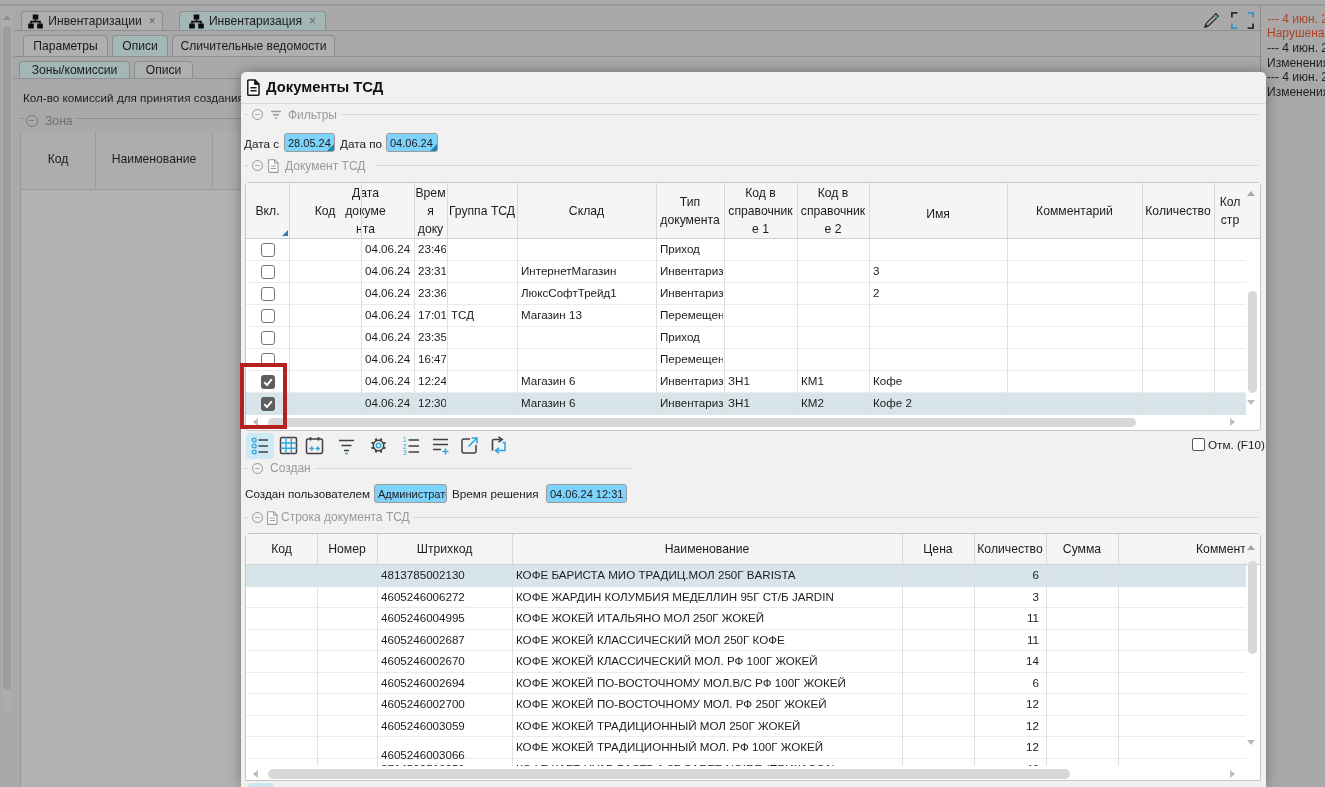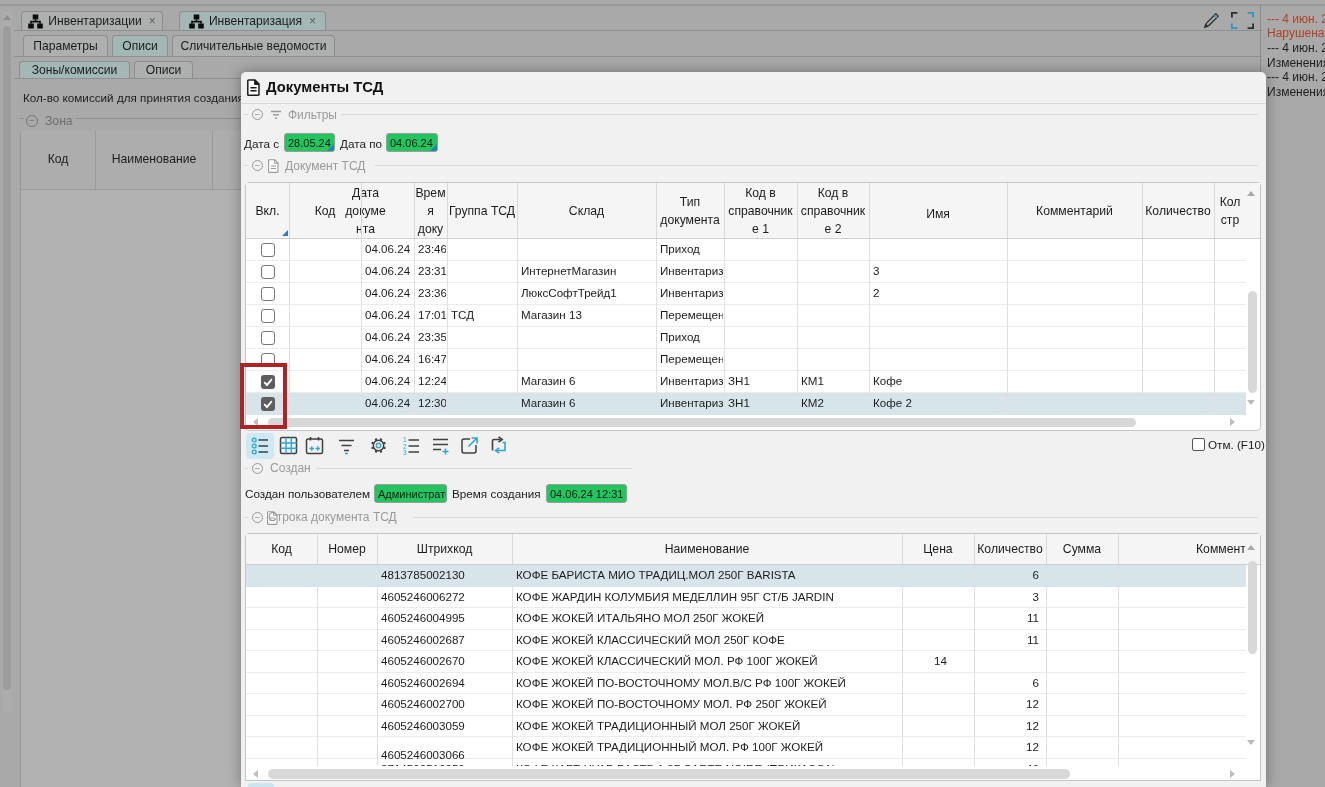--- a/index.html
+++ b/index.html
@@ -1,21 +1,21 @@
 <!DOCTYPE html>
 <html><head><meta charset="utf-8"><style>
 *{margin:0;padding:0;box-sizing:border-box}
 html,body{width:1325px;height:787px;overflow:hidden}
 body{font-family:"Liberation Sans",sans-serif;position:relative;background:#a9a9a9}
 .a{position:absolute}
 .tab{position:absolute;border:1px solid #8d8d8d;border-bottom:none;border-radius:4px 4px 0 0;font-size:12.1px;color:#1b1b1b;display:flex;align-items:center;justify-content:center}
 .hl{position:absolute;background:#8f8f8f;height:1px}
 .cell{position:absolute;overflow:hidden;white-space:nowrap;font-size:11.6px;color:#1c1c1c}
 .hcell{position:absolute;overflow:hidden;font-size:12.2px;color:#1c1c1c;text-align:center;display:flex;align-items:center;justify-content:center;line-height:18px}
-.inp{position:absolute;background:#22c55e;border:1px solid #9c9c9c;border-radius:3px;font-size:11px;color:#1c1c1c;display:flex;align-items:center;padding-left:3px;overflow:hidden;white-space:nowrap}
+.inp{position:absolute;background:#7dd3fc;border:1px solid #9c9c9c;border-radius:3px;font-size:11px;color:#1c1c1c;display:flex;align-items:center;padding-left:3px;overflow:hidden;white-space:nowrap}
 .tri{position:absolute;right:0;bottom:0;width:0;height:0;border-bottom:7px solid #1d84b6;border-left:7px solid transparent}
 .cb{position:absolute;width:14px;height:14px;border:1px solid #757575;border-radius:3px;background:#fff}
 .cbc{position:absolute;width:14px;height:14px;border-radius:3px;background:#5d5d5d;overflow:hidden}
 .glbl{position:absolute;font-size:12px;color:#9a9a9a;white-space:nowrap}
 .gline{position:absolute;height:1px;background:#d8d8d8}
 .flbl{position:absolute;font-size:11.7px;color:#1c1c1c;white-space:nowrap}
 .aru{position:absolute;width:0;height:0;border-left:4.5px solid transparent;border-right:4.5px solid transparent;border-bottom:5.5px solid #a8a8a8}
 .ard{position:absolute;width:0;height:0;border-left:4.5px solid transparent;border-right:4.5px solid transparent;border-top:5.5px solid #bababa}
 .arl{position:absolute;width:0;height:0;border-top:4.5px solid transparent;border-bottom:4.5px solid transparent;border-right:5.5px solid #bdbdbd}
 .arr{position:absolute;width:0;height:0;border-top:4.5px solid transparent;border-bottom:4.5px solid transparent;border-left:5.5px solid #bdbdbd}
@@ -254,30 +254,30 @@
     <path d="M10.2 11.8 L6.5 14.5 L10.2 17.2" stroke="#2ea7dd" stroke-width="1.6" fill="none"></path>
   </svg>
 <div class="a" style="left:1192px;top:438px;width:13px;height:13px;border:1.5px solid #555;border-radius:2px;background:#fff"></div>
 <div class="flbl" style="left:1208px;top:438px">Отм. (F10)</div>
 <div class="a" style="left:244px;top:468px;width:4px;height:1px;background:#d8d8d8"></div>
 <div class="a" style="left:252px;top:463px;width:11px;height:11px;border:1px solid #9a9a9a;border-radius:50%;color:#9a9a9a;font-size:10px;line-height:9px;text-align:center">−</div>
 <div class="glbl" style="left:270px;top:461px">Создан</div>
 <div class="gline" style="left:316px;top:468px;width:316px"></div>
 <div class="flbl" style="left:245px;top:487px">Создан пользователем</div>
 <div class="inp" style="left:374px;top:484px;width:73px;height:19px">Администратор</div>
-<div class="flbl" style="left:452px;top:487px">Время создания</div>
+<div class="flbl" style="left:452px;top:487px">Время решения</div>
 <div class="inp" style="left:546px;top:484px;width:81px;height:19px">04.06.24 12:31</div>
 <div class="a" style="left:244px;top:517px;width:4px;height:1px;background:#d8d8d8"></div>
 <div class="a" style="left:252px;top:512px;width:11px;height:11px;border:1px solid #9a9a9a;border-radius:50%;color:#9a9a9a;font-size:10px;line-height:9px;text-align:center">−</div>
 <svg class="a" style="left:267px;top:511px" width="11" height="14" viewBox="0 0 11 14">
     <path d="M1.2 0.8 H6.7 L10 4 V12.8 a0.6 0.6 0 0 1 -0.6 0.6 H1.2 a0.6 0.6 0 0 1 -0.6 -0.6 V1.4 a0.6 0.6 0 0 1 0.6 -0.6 Z" fill="#fff" stroke="#9a9a9a" stroke-width="1.1"></path>
     <path d="M6.5 0.8 V4.3 H10" fill="none" stroke="#9a9a9a" stroke-width="1"></path>
     <path d="M2.8 7 H8 M2.8 9.5 H8" stroke="#9a9a9a" stroke-width="1.2"></path>
   </svg>
-<div class="glbl" style="left:268px;top:510px">Строка документа ТСД</div>
+<div class="glbl" style="left:281px;top:510px">Строка документа ТСД</div>
 <div class="gline" style="left:413px;top:517px;width:845px"></div>
 <div class="a" style="left:245px;top:533px;width:1016px;height:248px;background:#fff;border:1px solid #c5c5c5;border-radius:4px 4px 0 0"></div>
 <div class="a" style="left:246px;top:534px;width:1014px;height:30px;background:#f5f5f5"></div>
 <div class="a" style="left:246px;top:564px;width:1014px;height:1px;background:#d0d0d0"></div>
 <div class="hcell" style="left:246px;top:535px;width:71px;height:28px">Код</div>
 <div class="hcell" style="left:317px;top:535px;width:60px;height:28px">Номер</div>
 <div class="hcell" style="left:377px;top:535px;width:135px;height:28px">Штрихкод</div>
 <div class="hcell" style="left:512px;top:535px;width:390px;height:28px">Наименование</div>
 <div class="hcell" style="left:902px;top:535px;width:72px;height:28px">Цена</div>
 <div class="hcell" style="left:974px;top:535px;width:72px;height:28px">Количество</div>
@@ -302,21 +302,21 @@
 <div class="cell" style="left:381px;top:611.0px;width:130px;height:17px">4605246004995</div>
 <div class="cell" style="left:516px;top:611.0px;width:385px;height:17px">КОФЕ ЖОКЕЙ ИТАЛЬЯНО МОЛ 250Г ЖОКЕЙ</div>
 <div class="cell" style="left:974px;top:611.0px;width:65px;height:17px;text-align:right">11</div>
 <div class="a" style="left:246px;top:650.0px;width:1000px;height:1px;background:#ececec"></div>
 <div class="cell" style="left:381px;top:632.5px;width:130px;height:17px">4605246002687</div>
 <div class="cell" style="left:516px;top:632.5px;width:385px;height:17px">КОФЕ ЖОКЕЙ КЛАССИЧЕСКИЙ МОЛ 250Г КОФЕ</div>
 <div class="cell" style="left:974px;top:632.5px;width:65px;height:17px;text-align:right">11</div>
 <div class="a" style="left:246px;top:671.5px;width:1000px;height:1px;background:#ececec"></div>
 <div class="cell" style="left:381px;top:654.0px;width:130px;height:17px">4605246002670</div>
 <div class="cell" style="left:516px;top:654.0px;width:385px;height:17px">КОФЕ ЖОКЕЙ КЛАССИЧЕСКИЙ МОЛ. РФ 100Г ЖОКЕЙ</div>
-<div class="cell" style="left:934px;top:654.0px;width:65px;height:17px;">14</div>
+<div class="cell" style="left:974px;top:654.0px;width:65px;height:17px;text-align:right">14</div>
 <div class="a" style="left:246px;top:693.0px;width:1000px;height:1px;background:#ececec"></div>
 <div class="cell" style="left:381px;top:675.5px;width:130px;height:17px">4605246002694</div>
 <div class="cell" style="left:516px;top:675.5px;width:385px;height:17px">КОФЕ ЖОКЕЙ ПО-ВОСТОЧНОМУ МОЛ.В/С РФ 100Г ЖОКЕЙ</div>
 <div class="cell" style="left:974px;top:675.5px;width:65px;height:17px;text-align:right">6</div>
 <div class="a" style="left:246px;top:714.5px;width:1000px;height:1px;background:#ececec"></div>
 <div class="cell" style="left:381px;top:697.0px;width:130px;height:17px">4605246002700</div>
 <div class="cell" style="left:516px;top:697.0px;width:385px;height:17px">КОФЕ ЖОКЕЙ ПО-ВОСТОЧНОМУ МОЛ. РФ 250Г ЖОКЕЙ</div>
 <div class="cell" style="left:974px;top:697.0px;width:65px;height:17px;text-align:right">12</div>
 <div class="a" style="left:246px;top:736.0px;width:1000px;height:1px;background:#ececec"></div>
 <div class="cell" style="left:381px;top:718.5px;width:130px;height:17px">4605246003059</div>

